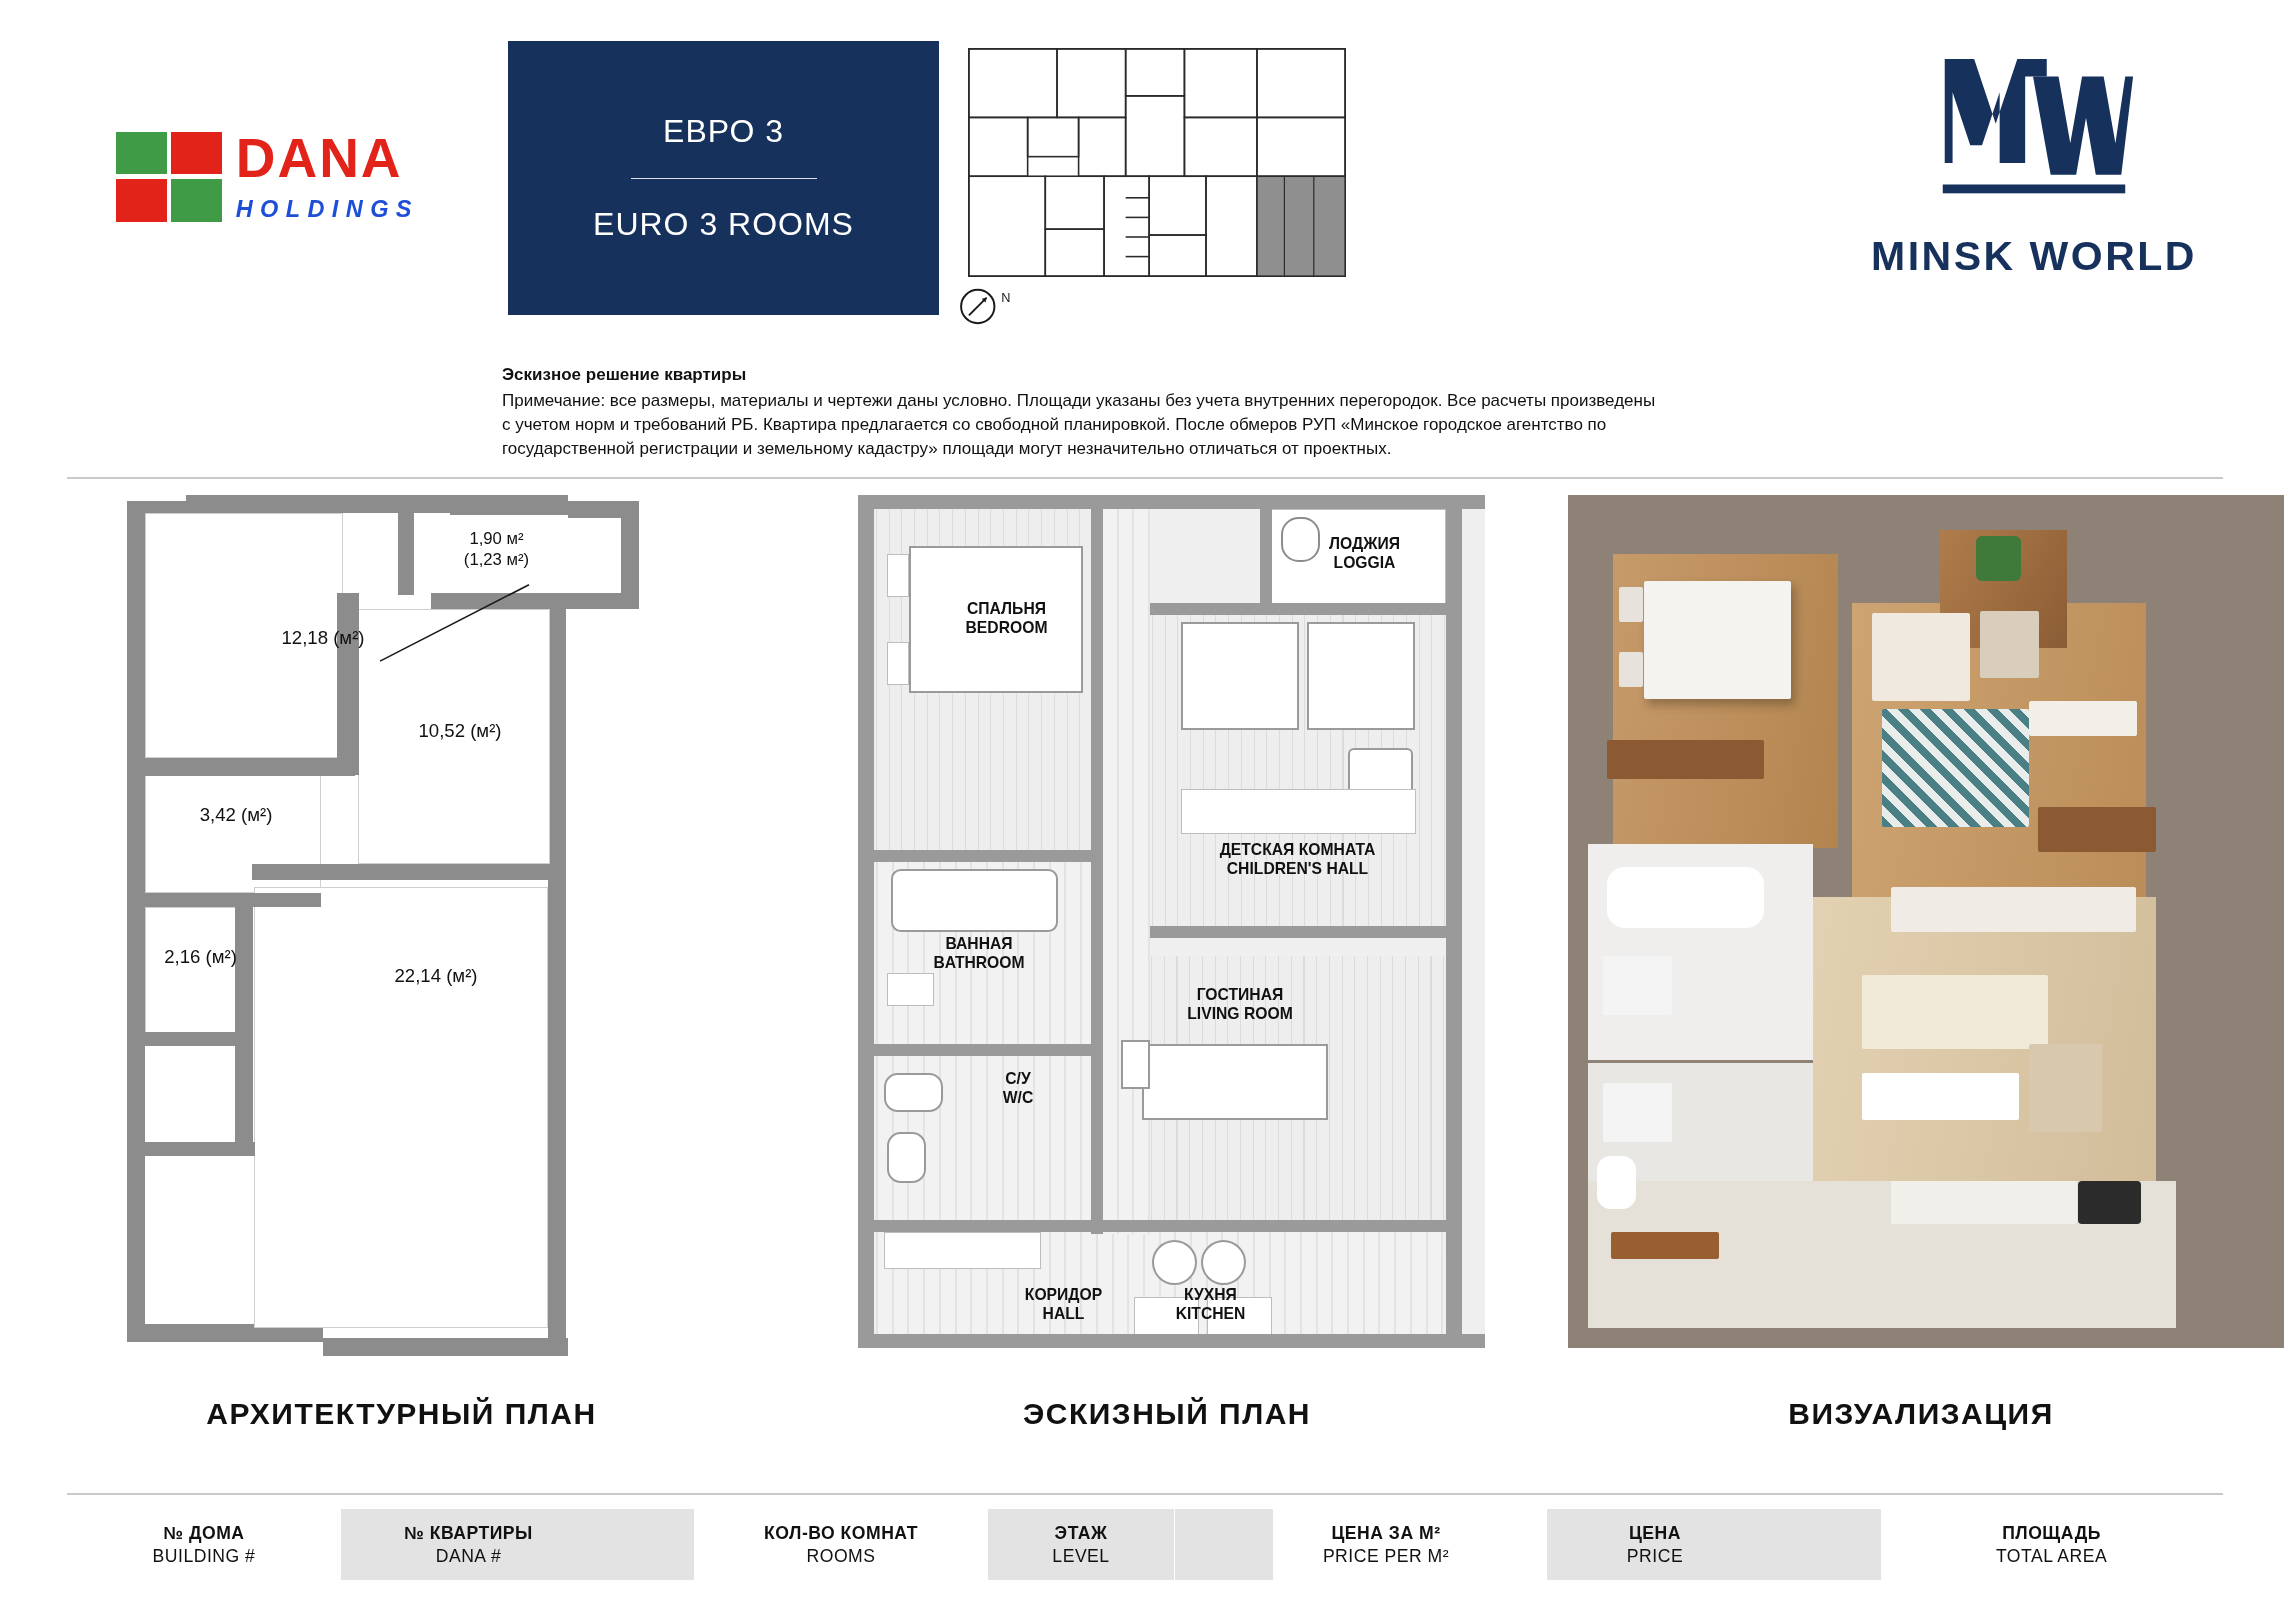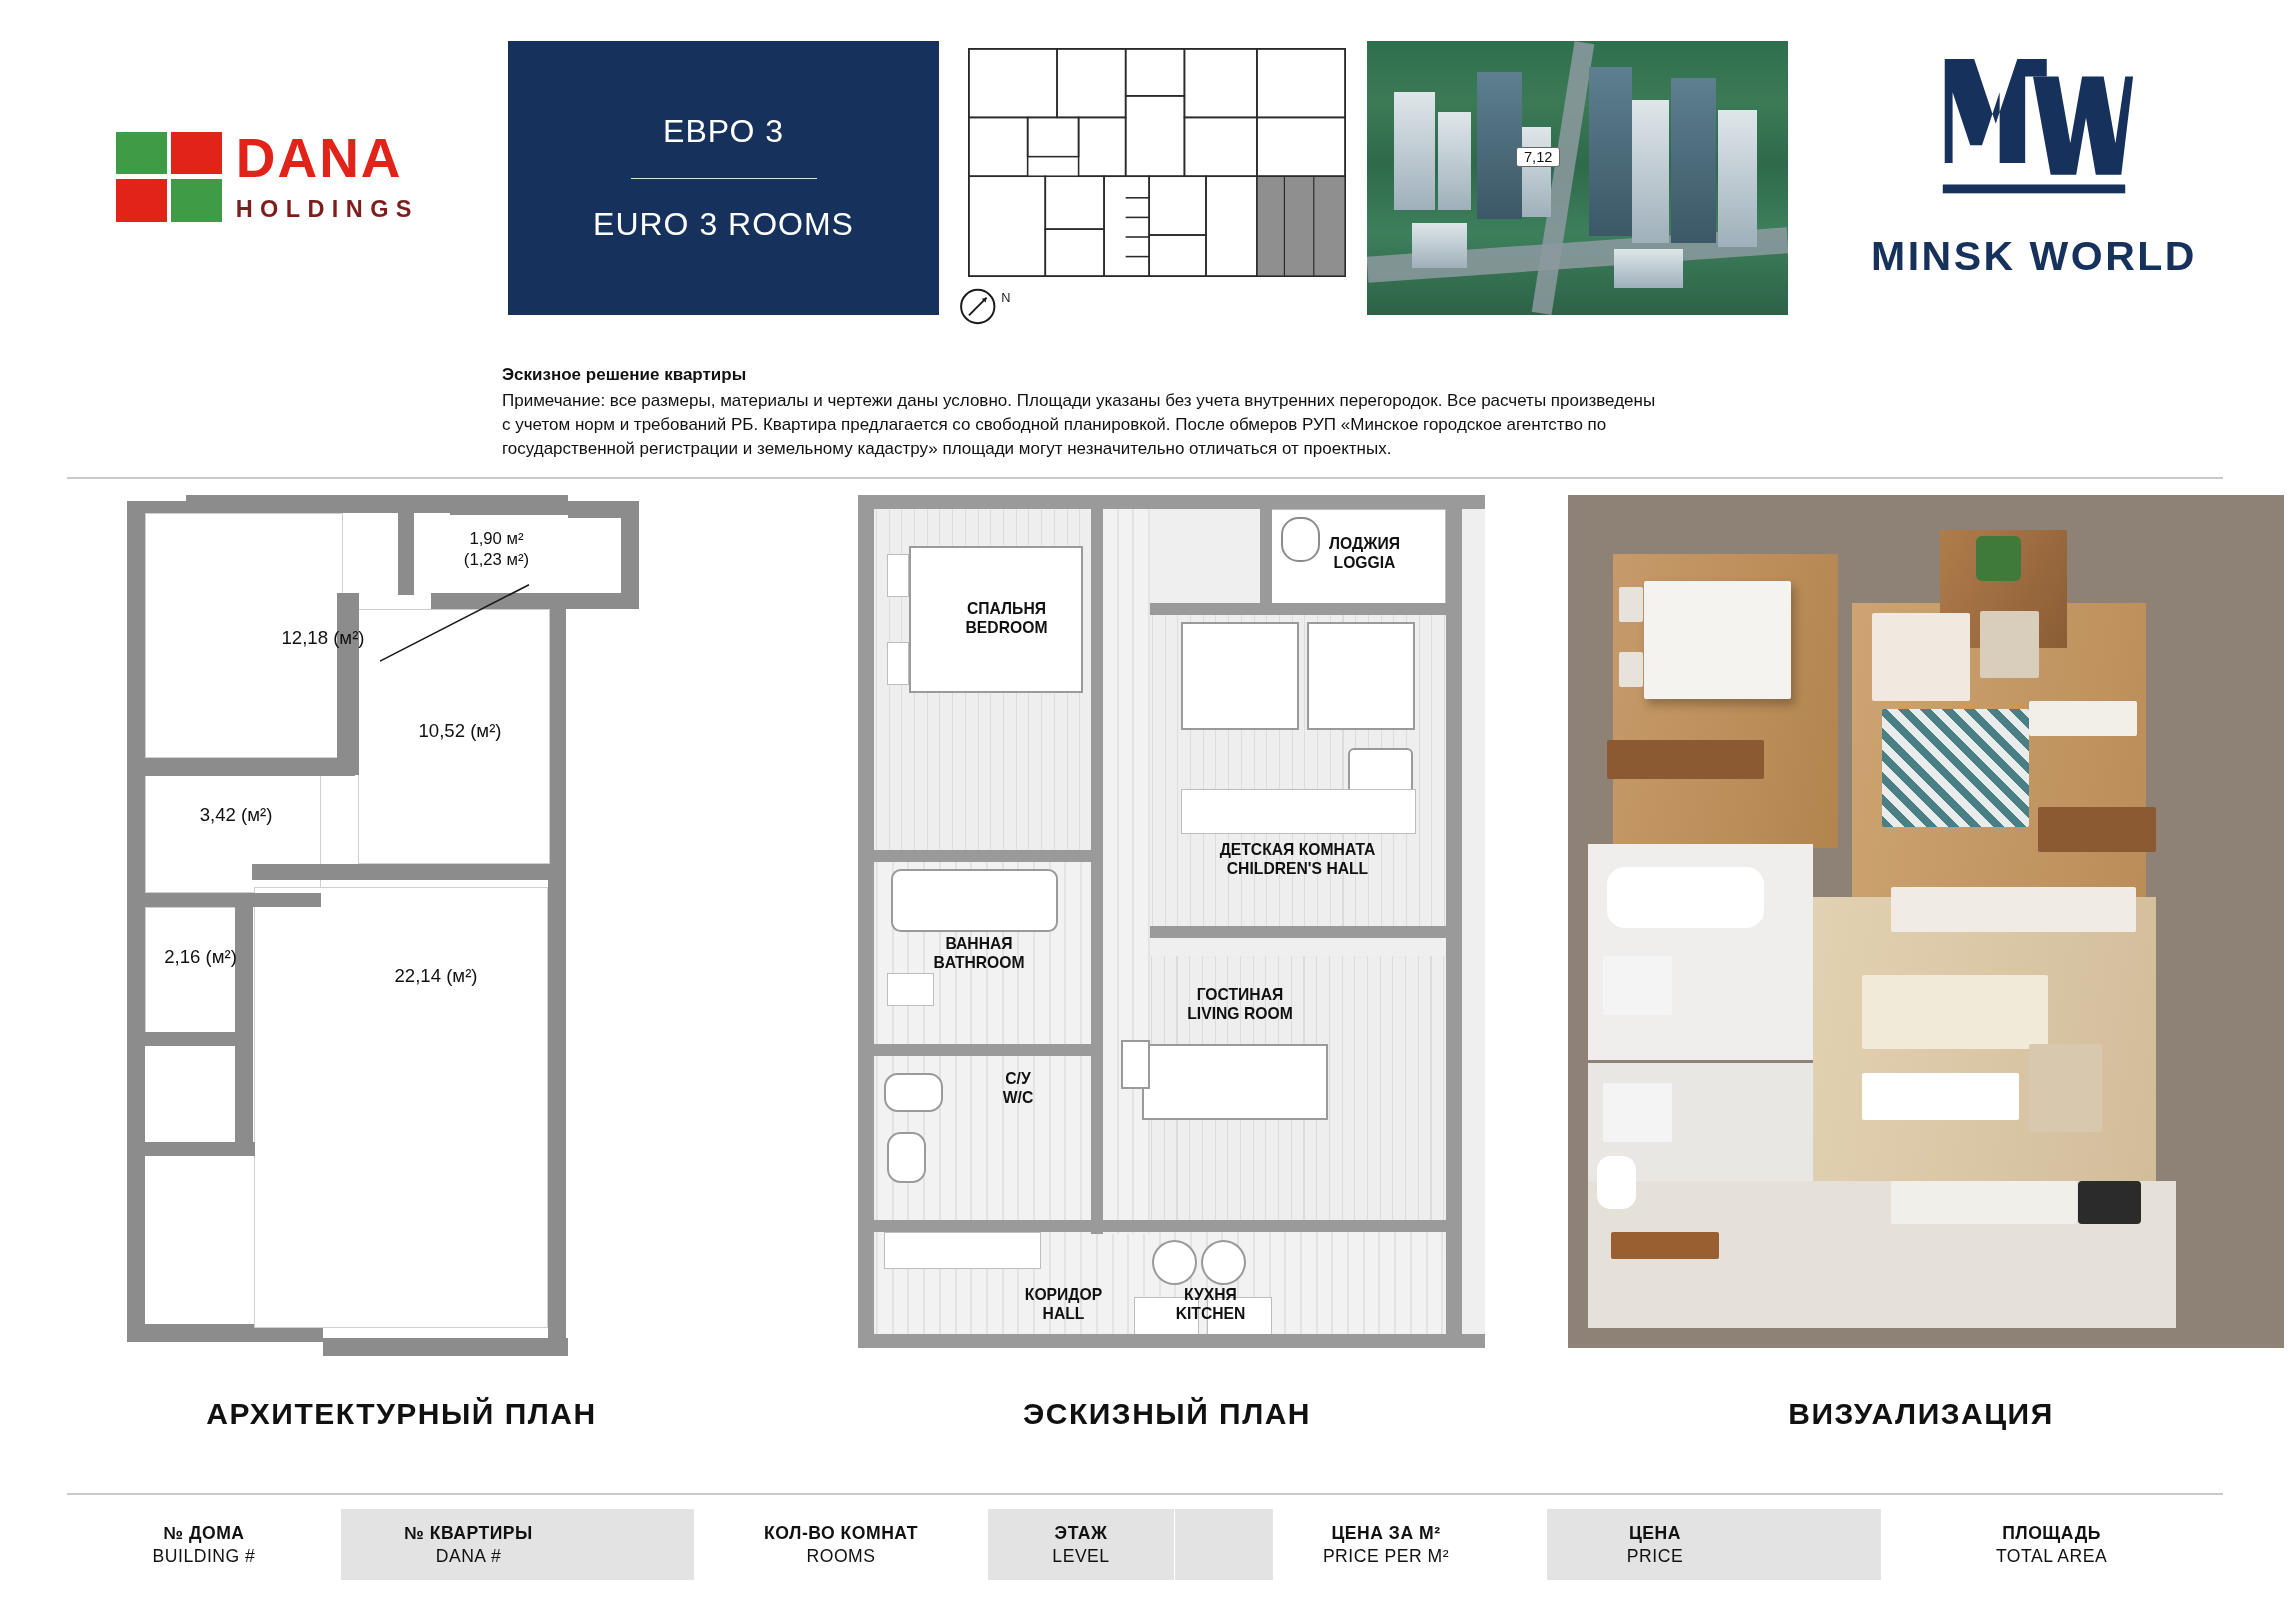--- a/index.html
+++ b/index.html
@@ -17,21 +17,21 @@
   
   .header { position:absolute; left:0; top:0; width:2292px; height:343px; }
 
   .dana-logo { position:absolute; left:116px; top:125px; width:372px; height:103px; display:flex; align-items:center; }
   .dana-squares { width:106px; height:90px; display:grid; grid-template-columns:1fr 1fr; grid-template-rows:1fr 1fr; gap:4.9px; }
   .sq { width:100%; height:100%; }
   .sq.g { background:#3f9b45; }
   .sq.r { background:#e2231a; }
   .dana-text { margin-left:13.7px; }
   .dana-name { font-size:55px; font-weight:bold; letter-spacing:2px; color:#e2231a; font-family:"Liberation Sans", sans-serif; line-height:1; }
-  .dana-sub { font-size:23.5px; letter-spacing:7.4px; color:#7f1d1d; font-weight:bold; margin-top:10px; }
+  .dana-sub { font-size:23.5px; letter-spacing:7.4px; color:#1d4ed8; font-weight:bold; margin-top:10px;font-style:italic; }
 
   .type-box {
     position:absolute; left:508px; top:41px; width:431px; height:274px;
     background:#15315c; color:#ffffff;
     display:flex; flex-direction:column; align-items:center; justify-content:center;
   }
   .type-ru { font-size:32px; letter-spacing:1px; }
   .type-rule { width:186px; height:1px; background:#ffffff; margin:27.4px 0; opacity:.85; }
   .type-en { font-size:32px; letter-spacing:1px; }
 
@@ -162,36 +162,20 @@
 
     <div class="compass">
       <svg width="69" height="49" viewBox="0 0 70 50">
         <circle cx="22" cy="25" r="17" fill="none" stroke="#1a1a1a" stroke-width="2"></circle>
         <line x1="13" y1="34" x2="31" y2="16" stroke="#1a1a1a" stroke-width="2"></line>
         <polygon points="31,16 26,17 30,21" fill="#1a1a1a"></polygon>
         <text x="46" y="20" font-family="Liberation Sans, sans-serif" font-size="13" fill="#1a1a1a">N</text>
       </svg>
     </div>
 
-    <div class="aerial">
-      <div class="aerial-bg"></div>
-      <div class="aerial-road" style="left:0;top:201px;width:421px;height:25.5px;transform:rotate(-4deg);"></div>
-      <div class="aerial-road" style="left:186px;top:0;width:19.6px;height:274px;transform:rotate(9deg);"></div>
-      <div class="aerial-tower" style="left:27.4px;top:51px;width:41px;height:118px;"></div>
-      <div class="aerial-tower" style="left:71px;top:71px;width:33px;height:98px;"></div>
-      <div class="aerial-dark" style="left:110px;top:31px;width:45px;height:147px;"></div>
-      <div class="aerial-tower" style="left:155px;top:86px;width:29px;height:90px;"></div>
-      <div class="aerial-dark" style="left:222px;top:25.5px;width:43px;height:169px;"></div>
-      <div class="aerial-tower" style="left:265px;top:59px;width:37px;height:143px;"></div>
-      <div class="aerial-dark" style="left:304px;top:37px;width:45px;height:165px;"></div>
-      <div class="aerial-tower" style="left:351px;top:69px;width:39px;height:137px;"></div>
-      <div class="aerial-tower" style="left:45px;top:182px;width:55px;height:45px;"></div>
-      <div class="aerial-tower" style="left:247px;top:208px;width:69px;height:39px;"></div>
-      <div class="aerial-badge">7,12</div>
-    </div>
 
     <div class="mw-logo">
       <div class="mw-mark">
         <svg width="206" height="172" viewBox="0 0 210 175">
           <g fill="#15315c">
             <polygon points="14,12 44,12 66,78 88,12 118,12 118,30 96,30 96,118 70,118 70,46 52,100 40,100 22,46 22,118 14,118"></polygon>
             <polygon points="104,30 130,30 142,98 154,30 176,30 188,98 198,30 206,30 194,130 168,130 158,72 148,130 122,130"></polygon>
             <rect x="12" y="140" width="186" height="9"></rect>
           </g>
         </svg>

